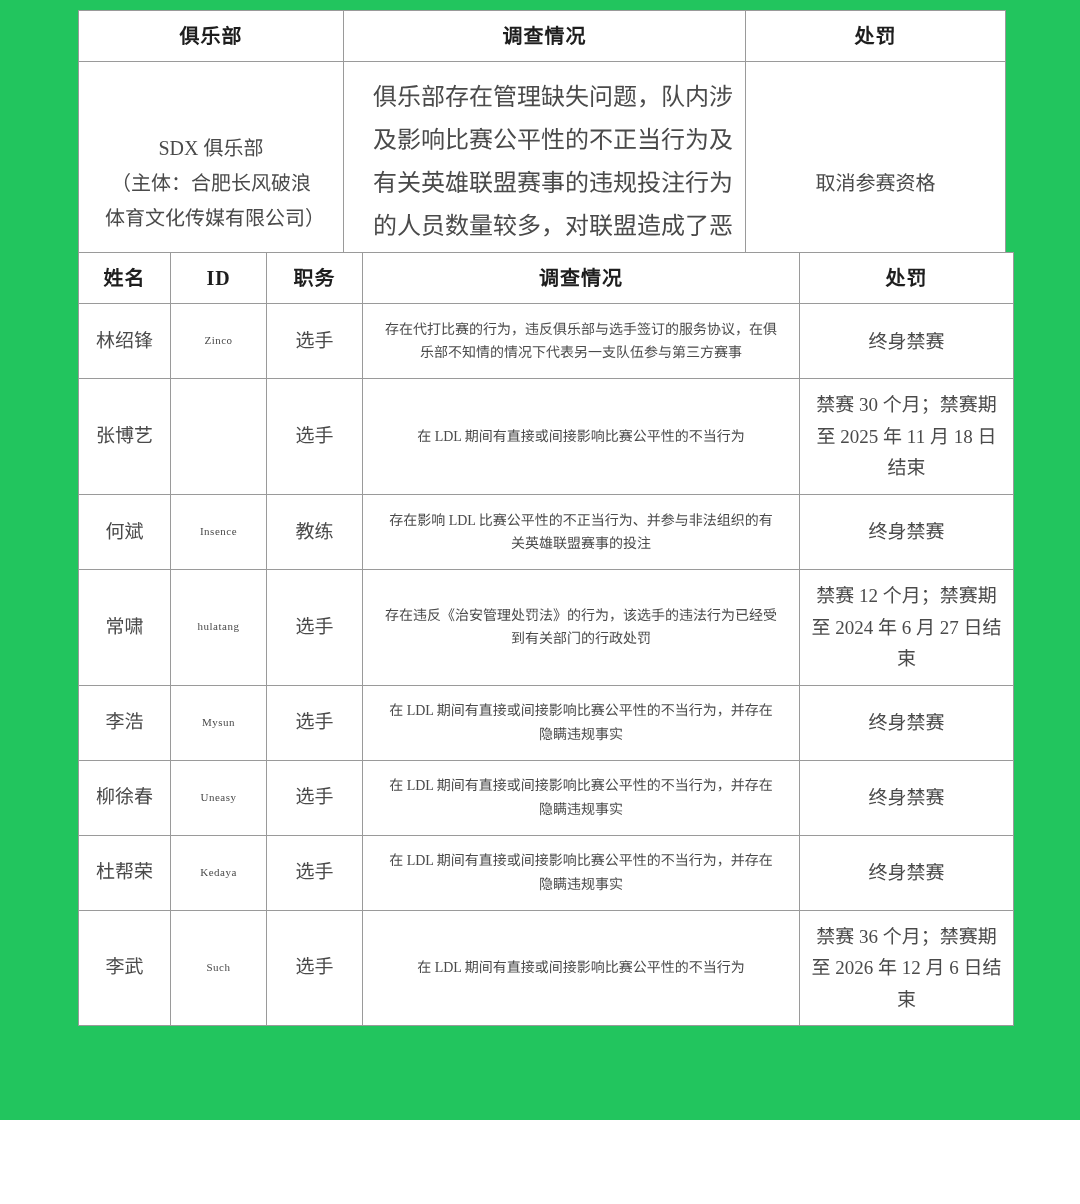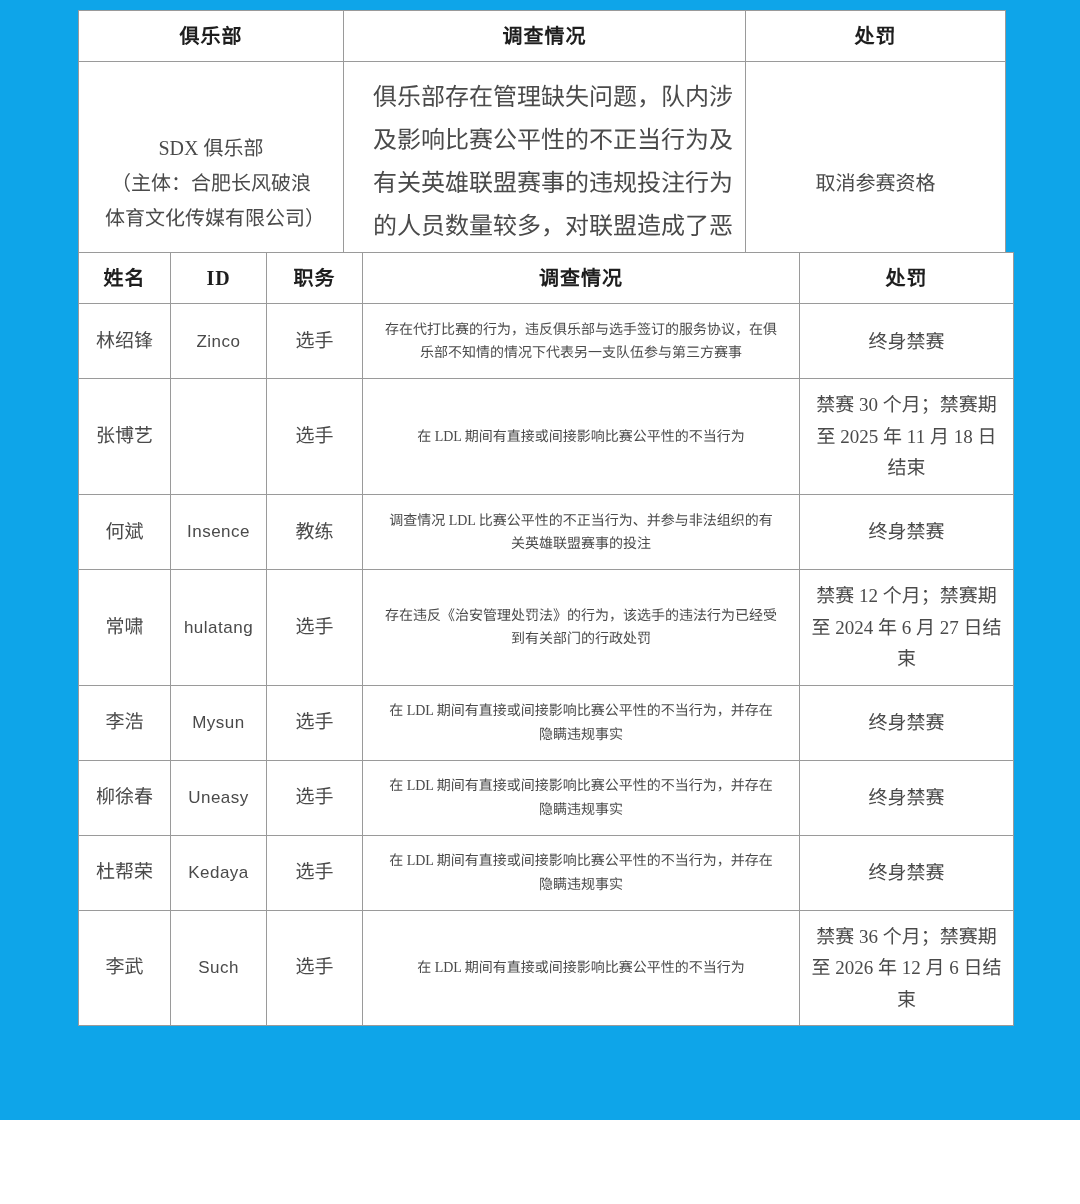--- a/index.html
+++ b/index.html
@@ -13,21 +13,21 @@
     height: 1204px;
     font-family: "Liberation Serif", "DejaVu Serif", serif;
     color: #3a3a3a;
     overflow: hidden;
   }
 
   .page {
     position: relative;
     width: 1080px;
     height: 1120px;
-    background: #0ea5e9;
+    background: #22c55e;
     padding: 0;
   }
 
   
   .doc-table {
     border-collapse: collapse;
     table-layout: fixed;
     background: #ffffff;
   }
   .doc-table td,
@@ -86,22 +86,22 @@
   #people-table .col-id   { width: 96px; }
   #people-table .col-role { width: 96px; }
   #people-table .col-inv  { width: 437px; }
   #people-table .col-pen  { width: 214px; }
 
   #people-table td {
     font-size: 19px;
   }
   #people-table .cell-name { font-size: 19px; }
   #people-table .cell-id {
-    font-family: Liberation Sans, sans-serif;
-    font-size: 17px;
+    font-family: Liberation Serif, serif;
+    font-size: 11px;
     letter-spacing: 0.5px;
   }
   #people-table .cell-role { font-size: 19px; }
   #people-table .cell-inv {
     font-size: 14px;
     line-height: 1.66;
     padding: 10px 20px;
   }
   #people-table .cell-pen {
     font-size: 19px;
@@ -171,21 +171,21 @@
           <td class="cell-name">张博艺</td>
           <td class="cell-id"></td>
           <td class="cell-role">选手</td>
           <td class="cell-inv">在 LDL 期间有直接或间接影响比赛公平性的不当行为</td>
           <td class="cell-pen">禁赛 30 个月；禁赛期至 2025 年 11 月 18 日结束</td>
         </tr>
         <tr>
           <td class="cell-name">何斌</td>
           <td class="cell-id">Insence</td>
           <td class="cell-role">教练</td>
-          <td class="cell-inv">调查情况 LDL 比赛公平性的不正当行为、并参与非法组织的有关英雄联盟赛事的投注</td>
+          <td class="cell-inv">存在影响 LDL 比赛公平性的不正当行为、并参与非法组织的有关英雄联盟赛事的投注</td>
           <td class="cell-pen">终身禁赛</td>
         </tr>
         <tr>
           <td class="cell-name">常啸</td>
           <td class="cell-id">hulatang</td>
           <td class="cell-role">选手</td>
           <td class="cell-inv">存在违反《治安管理处罚法》的行为，该选手的违法行为已经受到有关部门的行政处罚</td>
           <td class="cell-pen">禁赛 12 个月；禁赛期至 2024 年 6 月 27 日结束</td>
         </tr>
         <tr>

